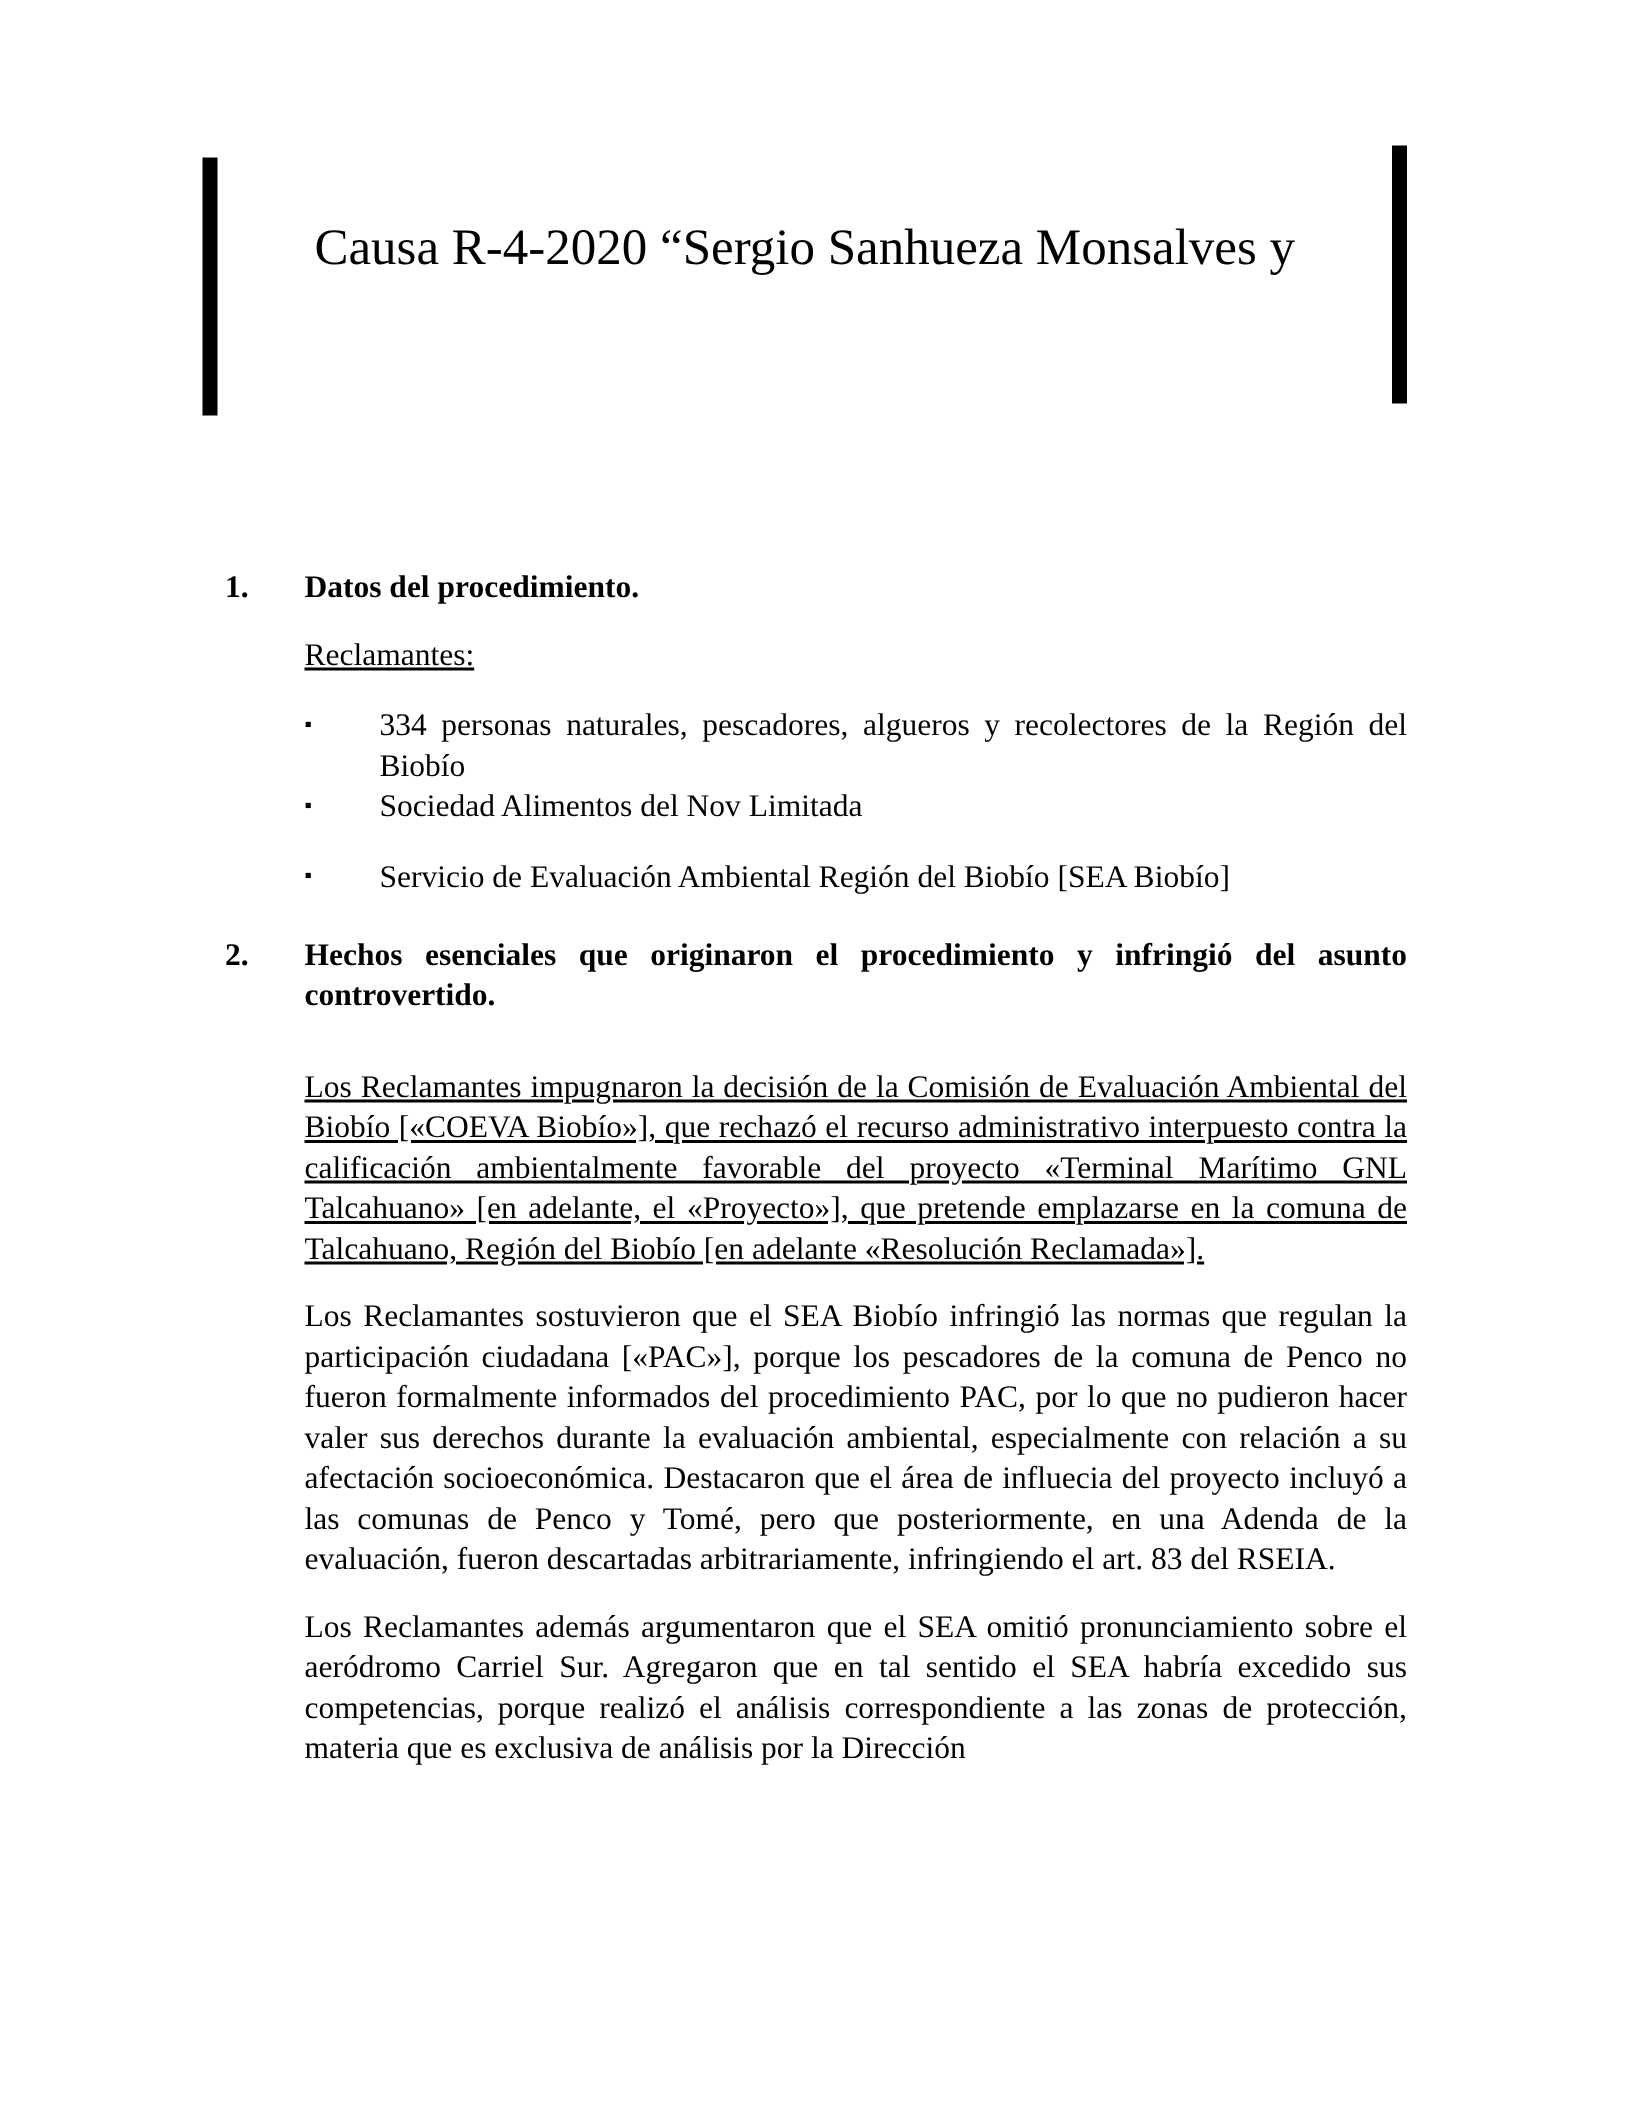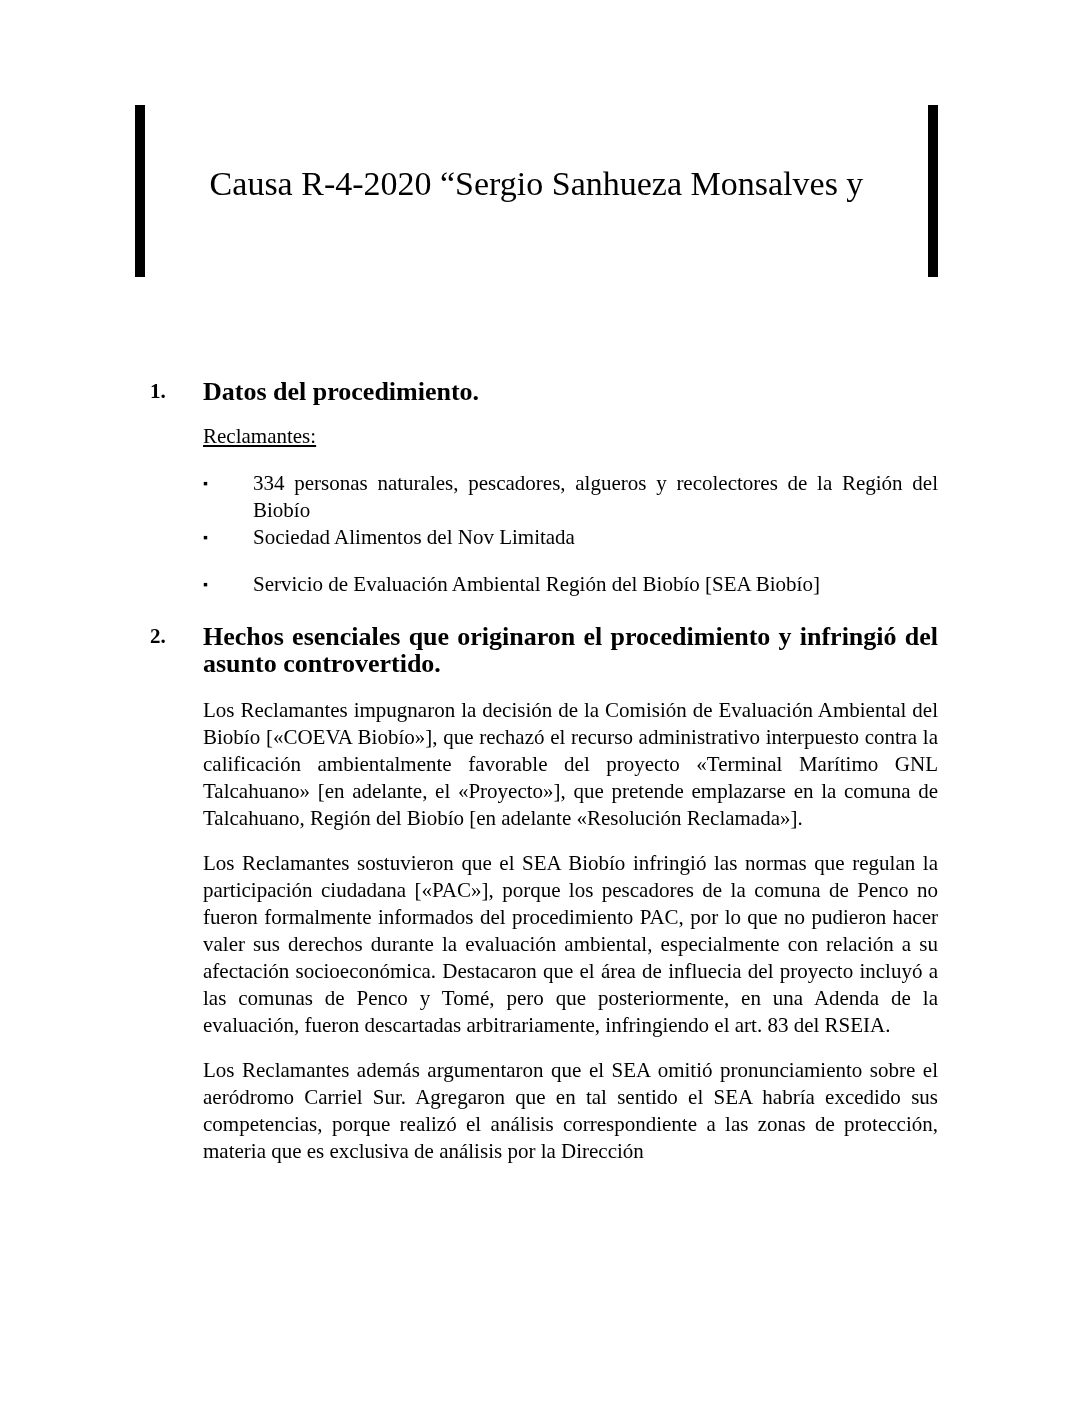--- a/index.html
+++ b/index.html
@@ -21,21 +21,21 @@
     box-sizing: border-box;
   }
 
   
   .title-block {
     box-sizing: border-box;
     margin: 97px 150px 0 135px;
     height: 180px;
     display: flex;
     justify-content: space-between;
-    align-items: flex-end;
+    align-items: flex-start;
   }
   .vbar {
     flex: none;
     width: 10px;
     height: 172px;
     background: #000000;
   }
   .vbar.left { margin-top: 8px; }
   .vbar.right { margin-top: 0; }
   .title-text {
@@ -60,21 +60,21 @@
     display: flex;
     font-weight: bold;
   }
   .sec-num {
     flex: none;
     width: 53px;
   }
   .sec-title {
     flex: 1;
     margin: 0;
-    font-size: 26px;
+    font-size: 21px;
     line-height: 27px;
     font-weight: bold;
     text-align: justify;
   }
   .sec-body { margin-left: 53px; }
 
   .label {
     margin: 18px 0 0 0;
     text-decoration: underline;
   }
@@ -91,21 +91,21 @@
     line-height: 27px;
   }
   .btext {
     flex: 1;
     text-align: justify;
   }
   .para {
     margin: 18px 0 0 0;
     text-align: justify;
   }
-  .sec-body > .para:first-of-type { margin-top: 20px; }
+  .sec-body > .para:first-of-type { margin-top: 34px; text-decoration: underline; }
 </style>
 </head>
 <body>
 
 <div class="page">
 
   <header class="title-block">
     <div class="vbar left"></div>
     <h1 class="title-text"><span>Causa R-4-2020 “Sergio Sanhueza Monsalves y</span><br>
       <br>

